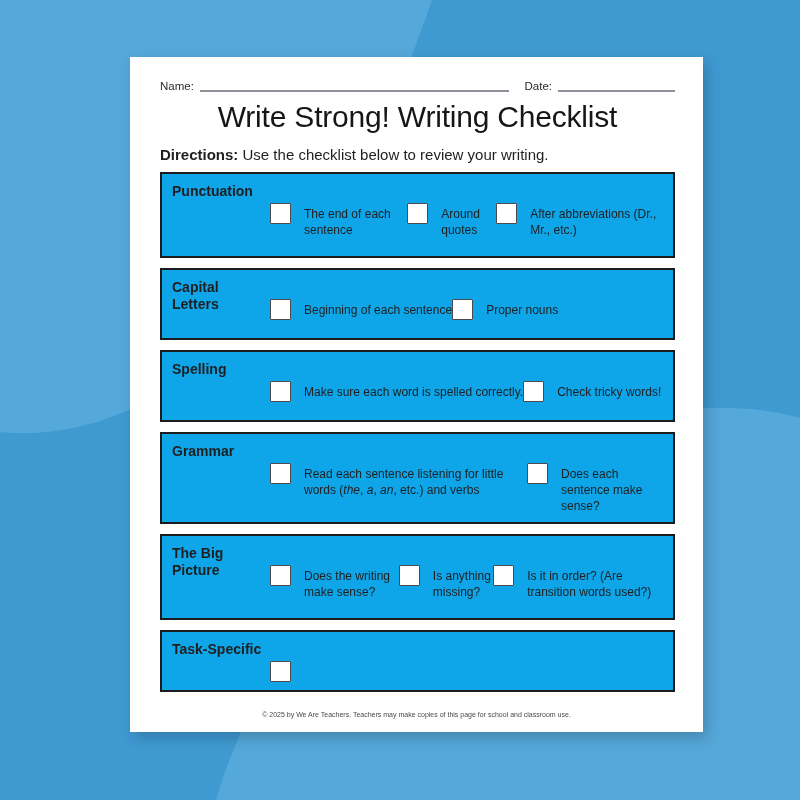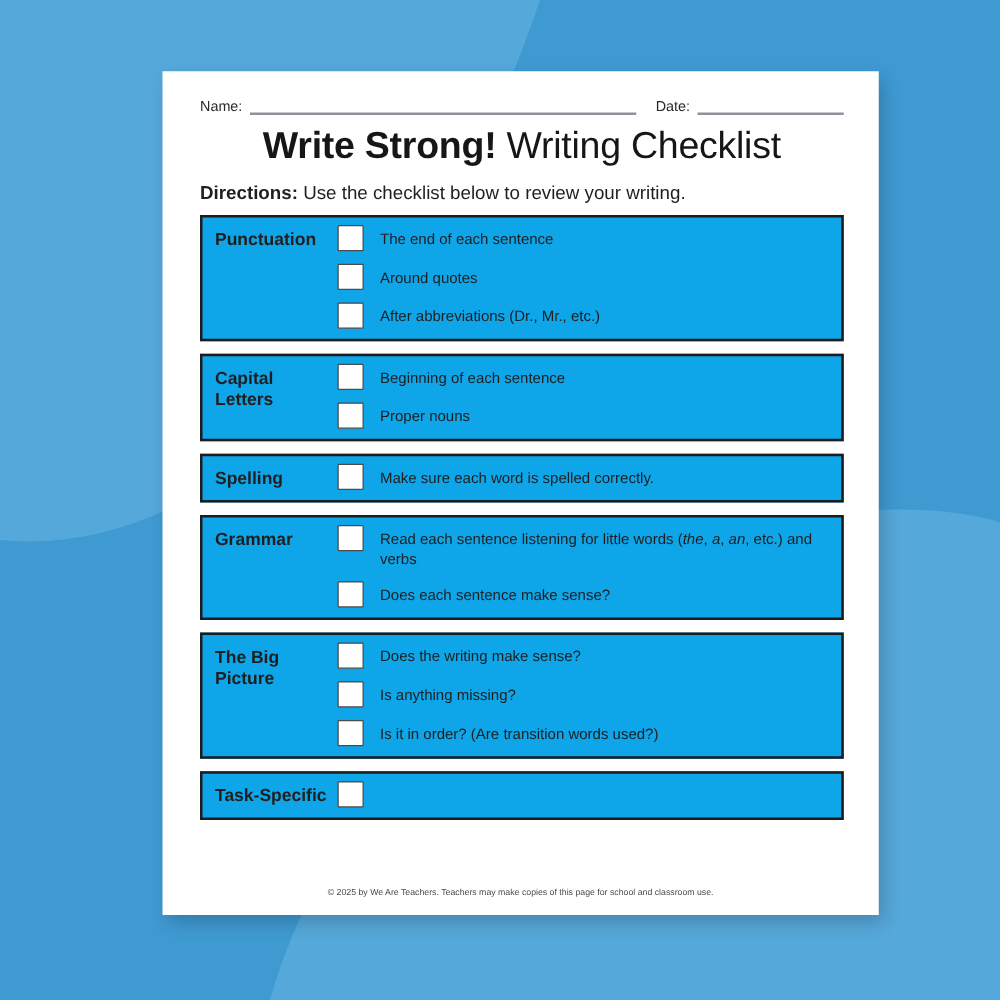--- a/index.html
+++ b/index.html
@@ -50,21 +50,21 @@
 
   .title{
     margin-top:6px;
     text-align:center;
     font-size:30px;
     line-height:38px;
     letter-spacing:-0.2px;
     color:#161616;
     white-space:nowrap;
   }
-  .title .t-bold{font-weight:700;text-align:right;}
+  .title .t-bold{font-weight:400;text-align:right;}
   .title .t-rest{font-weight:400;}
 
   .directions{
     margin-top:11px;
     font-size:15px;
     line-height:16px;
   }
   .directions b{font-weight:700;}
 
   .sections{
@@ -84,21 +84,22 @@
     flex:0 0 90px;
     font-weight:700;
     font-size:14px;
     line-height:17px;
     padding-top:3px;
     margin-right:8px;
   }
   .sec-items{
     flex:1;
     display:flex;
-    flex-direction:column;
+    flex-direction:row;
+    margin-top:23px;
   }
   .item-row{
     display:flex;
     align-items:flex-start;
     margin-bottom:10px;
   }
   .item-row:last-child{margin-bottom:0;}
   .checkbox{
     flex:0 0 21px;
     width:21px;height:21px;
@@ -180,20 +181,24 @@
           </div>
         </div>
       </div>
       <div class="section">
         <div class="sec-label">Spelling</div>
         <div class="sec-items">
           <div class="item-row">
             <span class="checkbox"></span>
             <span class="item-text"><span>Make sure each word is spelled correctly.</span></span>
           </div>
+          <div class="item-row">
+            <span class="checkbox"></span>
+            <span class="item-text"><span>Check tricky words!</span></span>
+          </div>
         </div>
       </div>
       <div class="section">
         <div class="sec-label">Grammar</div>
         <div class="sec-items">
           <div class="item-row">
             <span class="checkbox"></span>
             <span class="item-text"><span>Read each sentence listening for little words (</span><i>the</i><span>, </span><i>a</i><span>, </span><i>an</i><span>, etc.) and verbs</span></span>
           </div>
           <div class="item-row">

